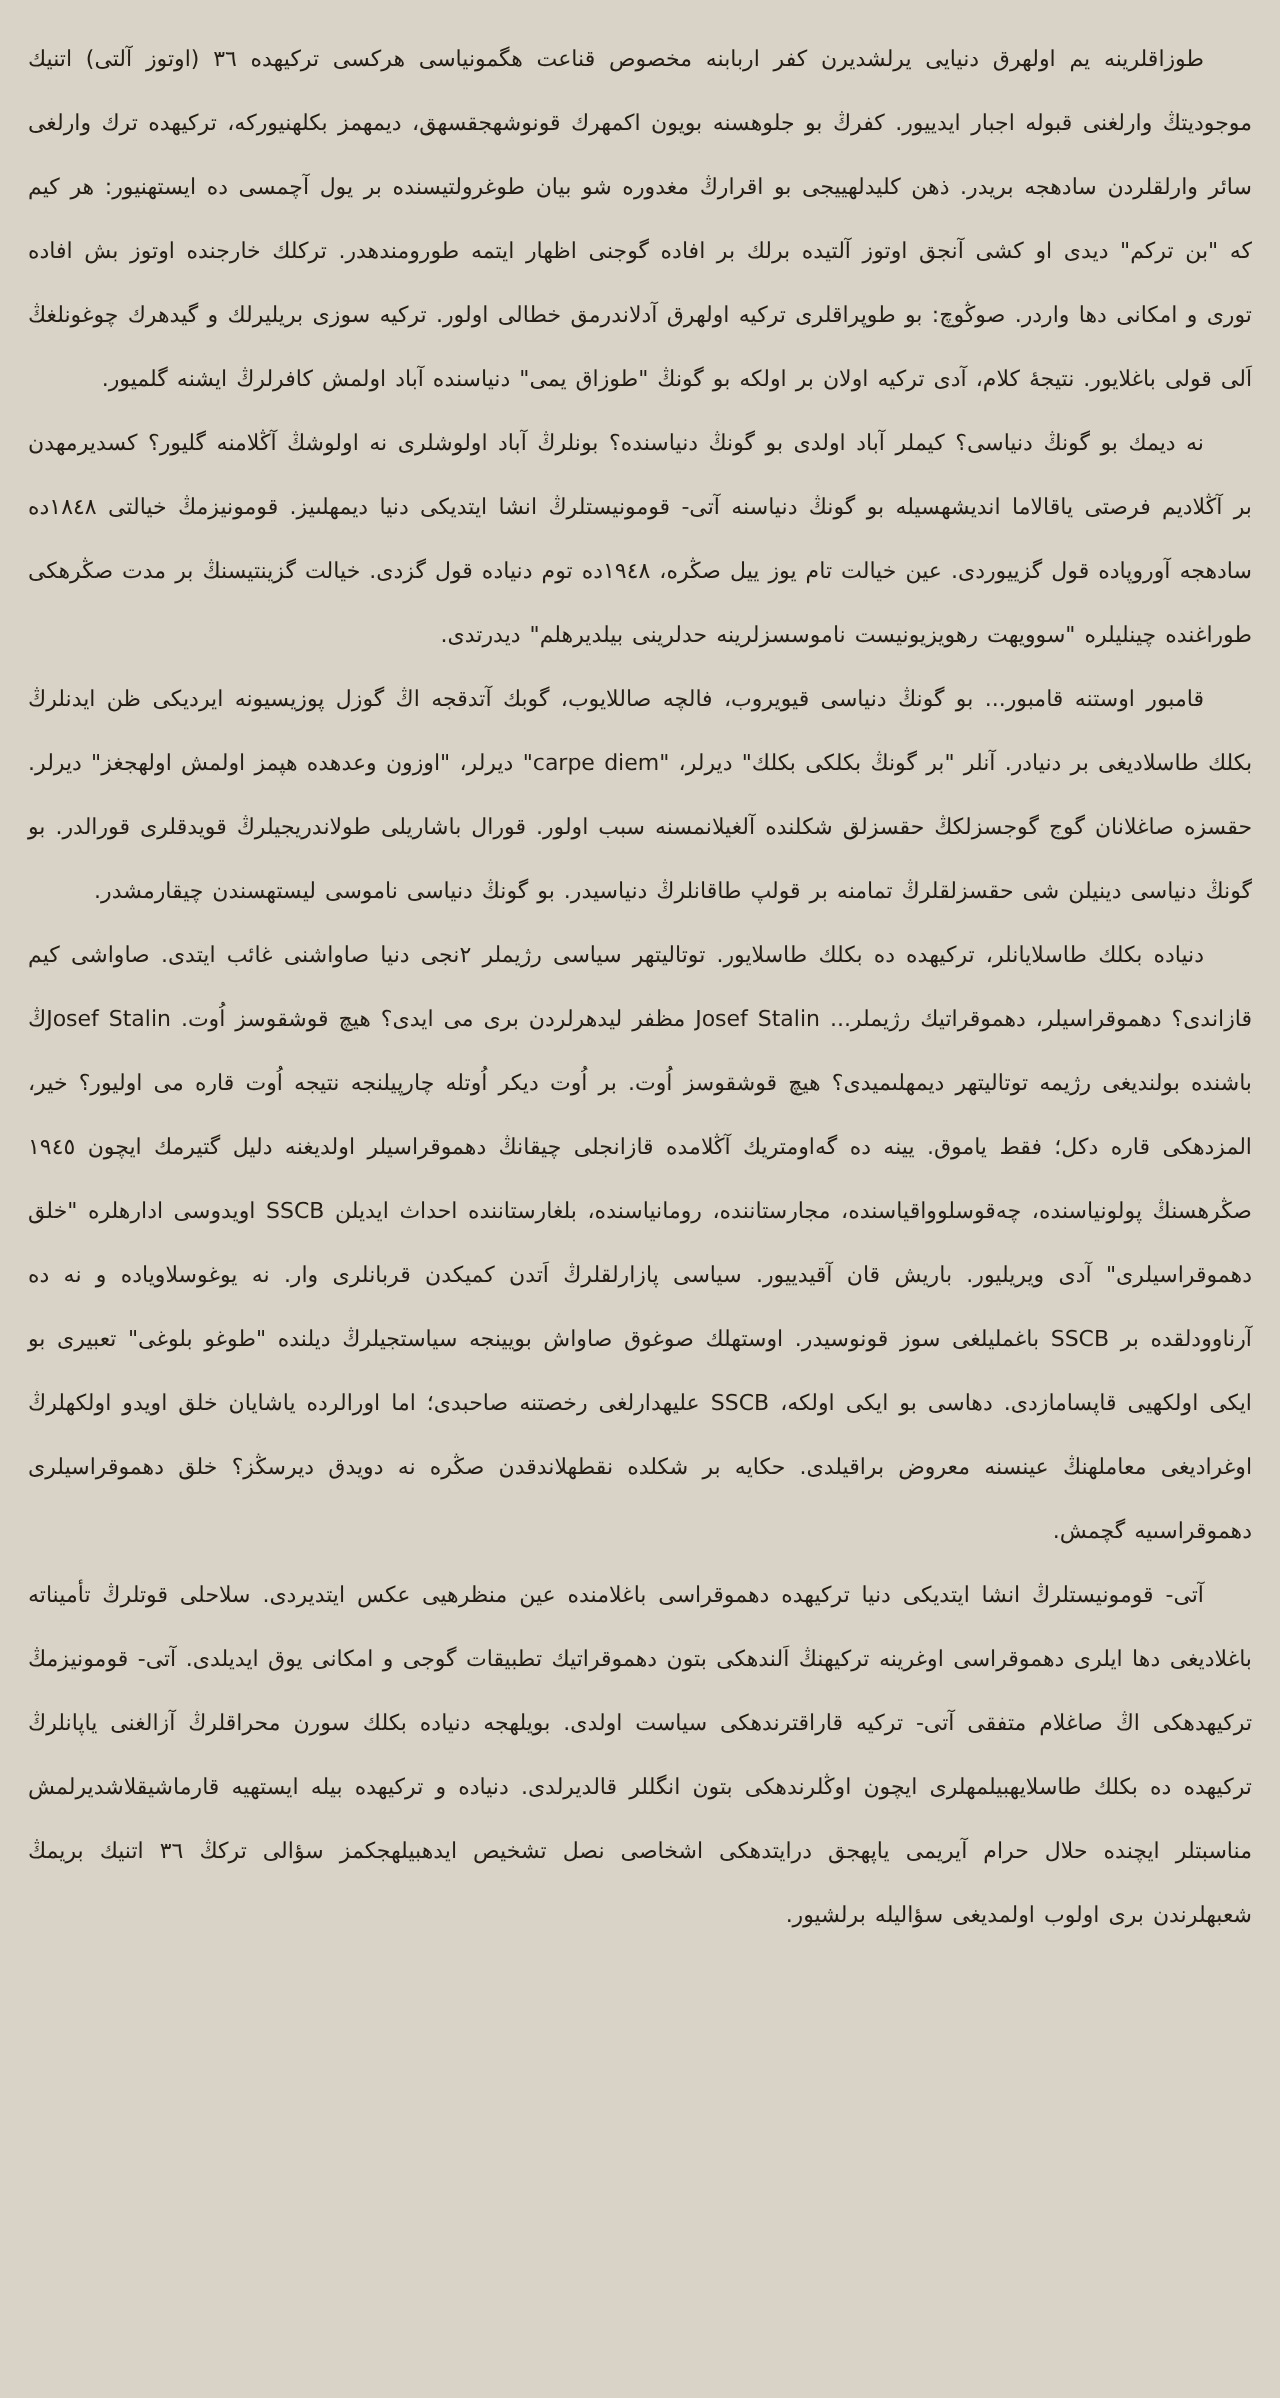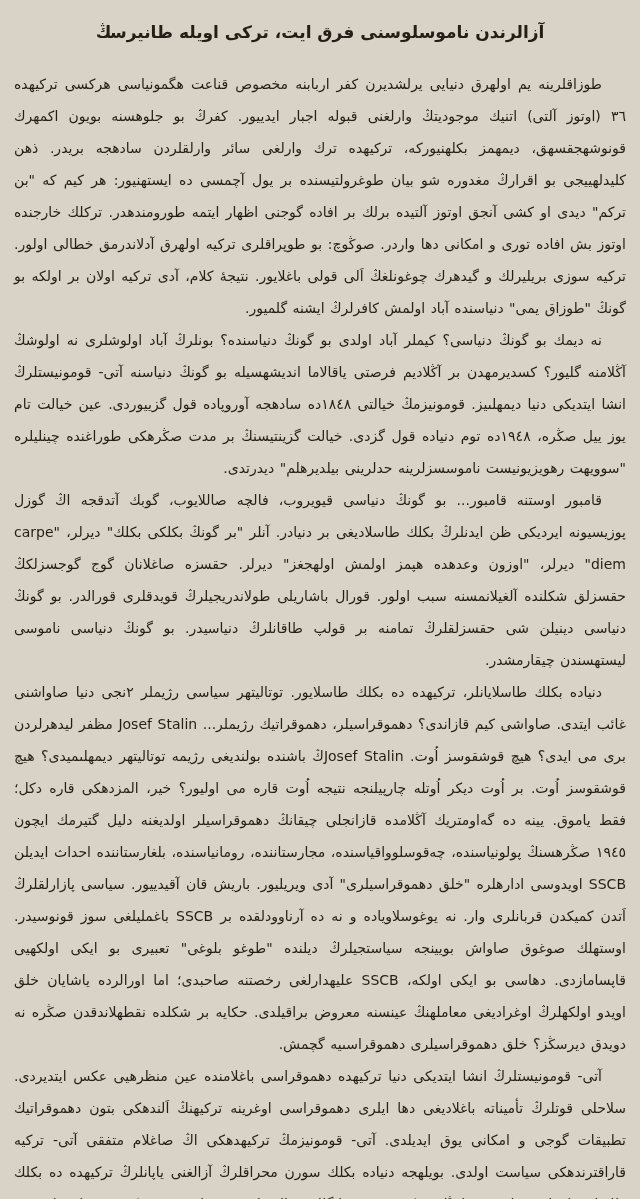--- a/index.html
+++ b/index.html
@@ -23,33 +23,32 @@
     font-family: "DejaVu Sans", sans-serif;
   }
   .doc-title {
     font-size: 17px;
     font-weight: bold;
     text-align: center;
     margin: 8px 0 26px 0;
     letter-spacing: 0.2px;
   }
   .doc-body p {
-    font-size: 14px;
+    font-size: 11px;
     line-height: 32px;
     text-align: justify;
     text-indent: 24px;
     margin: 0;
     word-spacing: 1px;
   }
 </style>
 </head>
 <body>
 
 <div class="page">
-  <h1 class="doc-title">آزالرندن ناموسلوسنى فرق ايت، تركى اويله طانيرسڭ</h1>
 
   <div class="doc-body">
     <p>طوزاقلرينه يم اولهرق دنيايى يرلشديرن كفر اربابنه مخصوص قناعت هگمونياسى هركسى تركيهده ٣٦ (اوتوز آلتى) اتنيك موجوديتڭ وارلغنى قبوله اجبار ايدييور. كفرڭ بو جلوهسنه بويون اكمهرك قونوشهجقسهق، ديمهمز بكلهنيوركه، تركيهده ترك وارلغى سائر وارلقلردن سادهجه بريدر. ذهن كليدلهييجى بو اقرارڭ مغدوره شو بيان طوغرولتيسنده بر يول آچمسى ده ايستهنيور: هر كيم كه "بن تركم" ديدى او كشى آنجق اوتوز آلتيده برلك بر افاده گوجنى اظهار ايتمه طورومندهدر. تركلك خارجنده اوتوز بش افاده تورى و امكانى دها واردر. صوڭوچ: بو طوپراقلرى تركيه اولهرق آدلاندرمق خطالى اولور. تركيه سوزى بريليرلك و گيدهرك چوغونلغڭ اَلى قولى باغلايور. نتيجهٔ كلام، آدى تركيه اولان بر اولكه بو گونڭ "طوزاق يمى" دنياسنده آباد اولمش كافرلرڭ ايشنه گلميور.</p>
     <p>نه ديمك بو گونڭ دنياسى؟ كيملر آباد اولدى بو گونڭ دنياسنده؟ بونلرڭ آباد اولوشلرى نه اولوشڭ آڭلامنه گليور؟ كسديرمهدن بر آڭلاديم فرصتى ياقالاما انديشهسيله بو گونڭ دنياسنه آتى- قومونيستلرڭ انشا ايتديكى دنيا ديمهلىيز. قومونيزمڭ خيالتى ١٨٤٨ده سادهجه آوروپاده قول گزييوردى. عين خيالت تام يوز ييل صڭره، ١٩٤٨ده توم دنياده قول گزدى. خيالت گزينتيسنڭ بر مدت صڭرهكى طوراغنده چينليلره "سوويهت رهويزيونيست ناموسسزلرينه حدلرينى بيلديرهلم" ديدرتدى.</p>
     <p>قامبور اوستنه قامبور... بو گونڭ دنياسى قيويروب، فالچه صاللايوب، گوبك آتدقجه اڭ گوزل پوزيسيونه ايرديكى ظن ايدنلرڭ بكلك طاسلاديغى بر دنيادر. آنلر "بر گونڭ بكلكى بكلك" ديرلر، "carpe diem" ديرلر، "اوزون وعدهده هپمز اولمش اولهجغز" ديرلر. حقسزه صاغلانان گوج گوجسزلكڭ حقسزلق شكلنده آلغيلانمسنه سبب اولور. قورال باشاريلى طولاندريجيلرڭ قويدقلرى قورالدر. بو گونڭ دنياسى دينيلن شى حقسزلقلرڭ تمامنه بر قولپ طاقانلرڭ دنياسيدر. بو گونڭ دنياسى ناموسى ليستهسندن چيقارمشدر.</p>
     <p>دنياده بكلك طاسلايانلر، تركيهده ده بكلك طاسلايور. توتاليتهر سياسى رژيملر ٢نجى دنيا صاواشنى غائب ايتدى. صاواشى كيم قازاندى؟ دهموقراسيلر، دهموقراتيك رژيملر... Josef Stalin مظفر ليدهرلردن برى مى ايدى؟ هيچ قوشقوسز اُوت. Josef Stalinڭ باشنده بولنديغى رژيمه توتاليتهر ديمهلىميدى؟ هيچ قوشقوسز اُوت. بر اُوت ديكر اُوتله چارپيلنجه نتيجه اُوت قاره مى اوليور؟ خير، المزدهكى قاره دكل؛ فقط ياموق. يينه ده گەاومتريك آڭلامده قازانجلى چيقانڭ دهموقراسيلر اولديغنه دليل گتيرمك ايچون ١٩٤٥ صڭرهسنڭ پولونياسنده، چەقوسلوواقياسنده، مجارستاننده، رومانياسنده، بلغارستاننده احداث ايديلن SSCB اويدوسى ادارهلره "خلق دهموقراسيلرى" آدى ويريليور. باريش قان آقيدييور. سياسى پازارلقلرڭ اَتدن كميكدن قربانلرى وار. نه يوغوسلاوياده و نه ده آرناوودلقده بر SSCB باغمليلغى سوز قونوسيدر. اوستهلك صوغوق صاواش بويينجه سياستجيلرڭ ديلنده "طوغو بلوغى" تعبيرى بو ايكى اولكهيى قاپسامازدى. دهاسى بو ايكى اولكه، SSCB عليهدارلغى رخصتنه صاحبدى؛ اما اورالرده ياشايان خلق اويدو اولكهلرڭ اوغراديغى معاملهنڭ عينسنه معروض براقيلدى. حكايه بر شكلده نقطهلاندقدن صڭره نه دويدق ديرسڭز؟ خلق دهموقراسيلرى دهموقراسىيه گچمش.</p>
     <p>آتى- قومونيستلرڭ انشا ايتديكى دنيا تركيهده دهموقراسى باغلامنده عين منظرهيى عكس ايتديردى. سلاحلى قوتلرڭ تأميناته باغلاديغى دها ايلرى دهموقراسى اوغرينه تركيهنڭ اَلندهكى بتون دهموقراتيك تطبيقات گوجى و امكانى يوق ايديلدى. آتى- قومونيزمڭ تركيهدهكى اڭ صاغلام متفقى آتى- تركيه قاراقترندهكى سياست اولدى. بويلهجه دنياده بكلك سورن محراقلرڭ آزالغنى ياپانلرڭ تركيهده ده بكلك طاسلايهبيلمهلرى ايچون اوڭلرندهكى بتون انگللر قالديرلدى. دنياده و تركيهده بيله ايستهيه قارماشيقلاشديرلمش مناسبتلر ايچنده حلال حرام آيريمى ياپهجق درايتدهكى اشخاصى نصل تشخيص ايدهبيلهجكمز سؤالى تركڭ ٣٦ اتنيك بريمڭ شعبهلرندن برى اولوب اولمديغى سؤاليله برلشيور.</p>
 
   </div>
 

